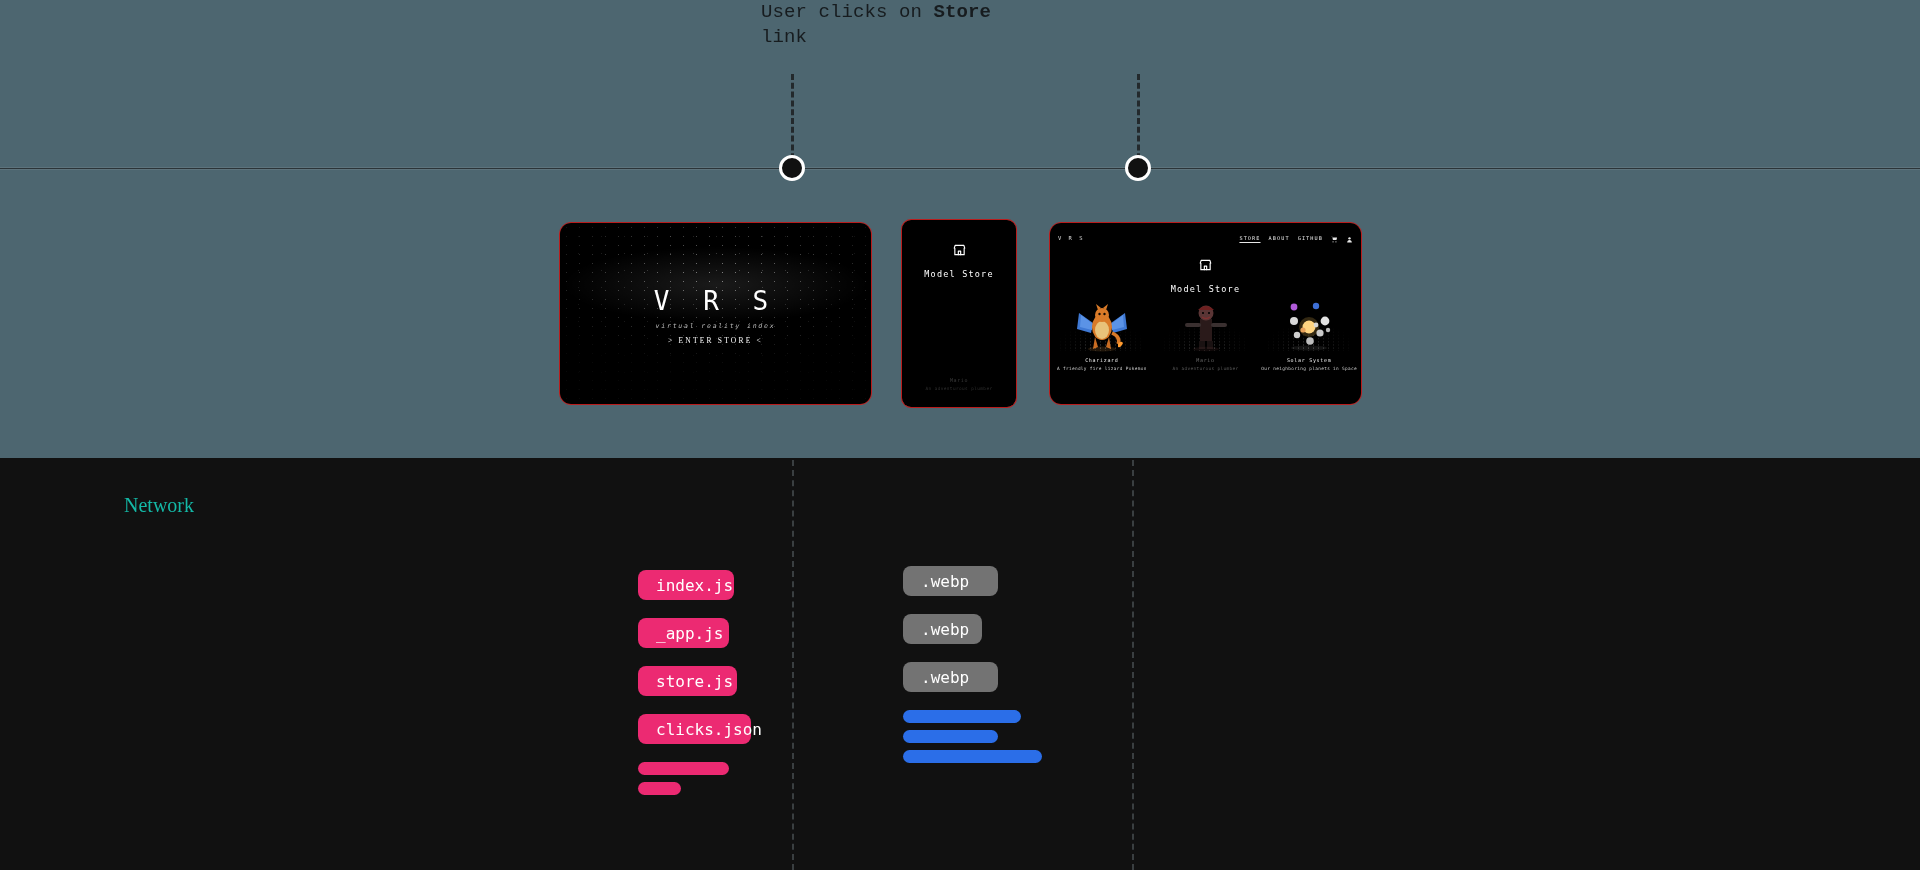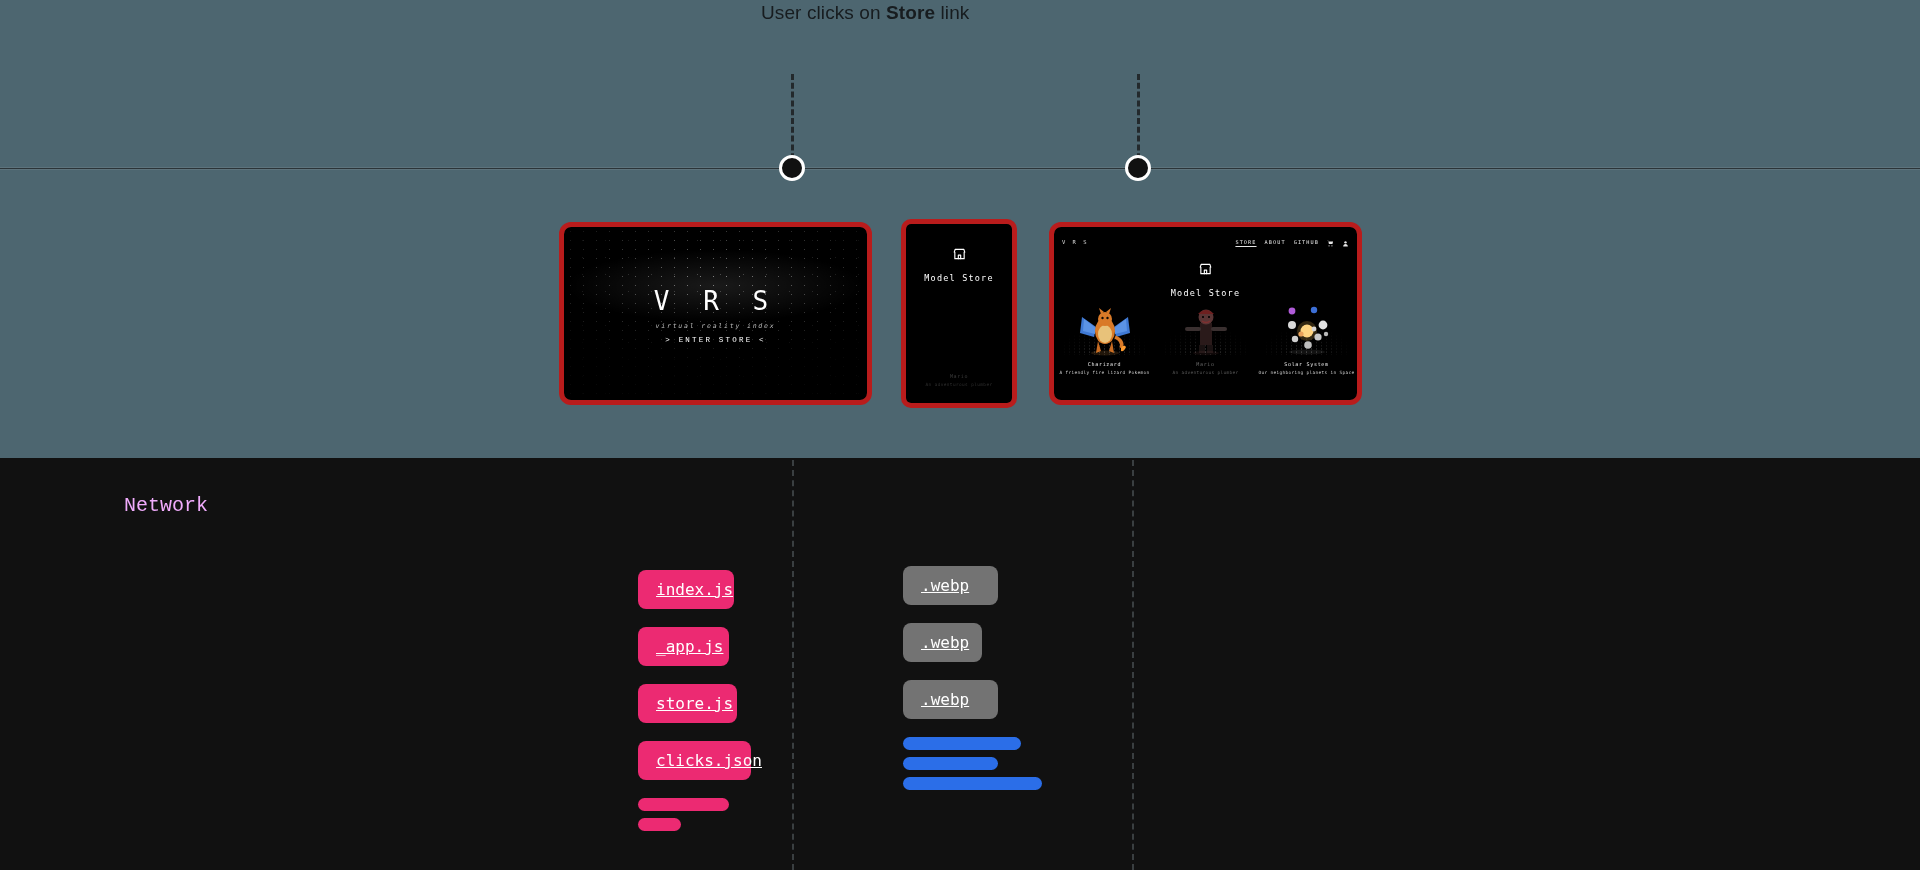--- a/index.html
+++ b/index.html
@@ -23,21 +23,21 @@
   .annotation {
     position: absolute;
     color: #171c1f;
     font-size: 19px;
     line-height: 25px;
     font-family: "Liberation Sans", sans-serif;
     white-space: pre-line;
     letter-spacing: 0.1px;
   }
   .annotation b { font-weight: 700; }
-  #ann-1 { left: 761px; top: 0px; width: 260px; }
+  #ann-1 { left: 761px; top: 0px; width: 260px; font-family: Liberation Mono, monospace; }
   #ann-2 { left: 1137px; top: 4px; width: 200px; }
 
   
   .timeline-axis {
     position: absolute; left: 0; top: 167px;
     width: 1920px; height: 3px;
     background: #2b3438;
     border-top: 1px solid #5d737c;
     border-bottom: 1px solid #5d737c;
   }
@@ -55,21 +55,21 @@
     background: #111111;
     border: 3px solid #ffffff;
   }
   #tick-dot-1 { left: 779px; top: 155px; }
   #tick-dot-2 { left: 1125px; top: 155px; }
 
   
   .frame {
     position: absolute;
     background: #ef4444;
-    border: 5px solid #b91c1c;
+    border: 1px solid #b91c1c;
     border-radius: 12px;
     overflow: hidden;
     color: #ffffff;
     font-family: "DejaVu Sans Mono", monospace;
   }
   #frame-landing { left: 559px; top: 222px; width: 313px; height: 183px; }
   #frame-loading { left: 901px; top: 219px; width: 116px; height: 189px; border-radius: 10px; }
   #frame-store   { left: 1049px; top: 222px; width: 313px; height: 183px; }
 
   
@@ -103,21 +103,21 @@
   .vrs-tagline {
     margin-top: 6px;
     font-size: 6.5px; letter-spacing: 1.8px;
     color: #bdbdbd; font-style: italic;
     font-family: "DejaVu Sans Mono", monospace;
   }
   .vrs-enter {
     margin-top: 6px;
     font-size: 7.5px; letter-spacing: 2.2px;
     color: #ffffff;
-    font-family: Liberation Mono, monospace;
+    font-family: Liberation Serif, serif;
   }
 
   
   .loading-inner { position: relative; width: 100%; height: 100%; background: #000; }
   .store-head { text-align: center; padding-top: 22px; }
   .store-icon { display: block; margin: 0 auto 8px; }
   .store-title {
     font-size: 8.5px; letter-spacing: 1.2px; color: #ffffff;
     font-family: "DejaVu Sans Mono", monospace;
   }
@@ -183,44 +183,43 @@
   .model-cell.dim .model-desc { color: #5a5a5a; }
 
   
   .network-panel {
     position: absolute; left: 0; top: 458px;
     width: 1920px; height: 412px;
     background: #111111;
   }
   .network-title {
     position: absolute; left: 124px; top: 494px;
-    font-size: 20px; color: #f0abfc;
-    font-family: Liberation Mono, monospace;
+    font-size: 20px; color: #14b8a6;
+    font-family: Liberation Serif, serif;
   }
   .net-divider {
     position: absolute; top: 460px; height: 410px;
     width: 0; border-left: 2px dashed #3a3f41;
   }
   #net-div-1 { left: 792px; }
   #net-div-2 { left: 1132px; }
 
   .net-col { position: absolute; }
   #net-col-1 { left: 638px; top: 570px; }
   #net-col-2 { left: 903px; top: 566px; }
 
   .req-pill {
     display: flex; align-items: center;
-    height: 39px;
+    height: 30px;
     border-radius: 8px;
     padding: 0 18px;
     color: #ffffff;
     font-size: 16px;
     font-family: "DejaVu Sans Mono", monospace;
     margin-bottom: 18px;
-    text-decoration: underline;
   }
   .req-pill.pink { background: #ec2a72; }
   .req-pill.blue { background: #737373; }
 
   .req-bar { height: 13px; border-radius: 7px; margin-bottom: 7px; }
   .req-bar.pink { background: #ec2a72; }
   .req-bar.blue { background: #2b6ee8; }
 </style>
 </head>
 <body>

